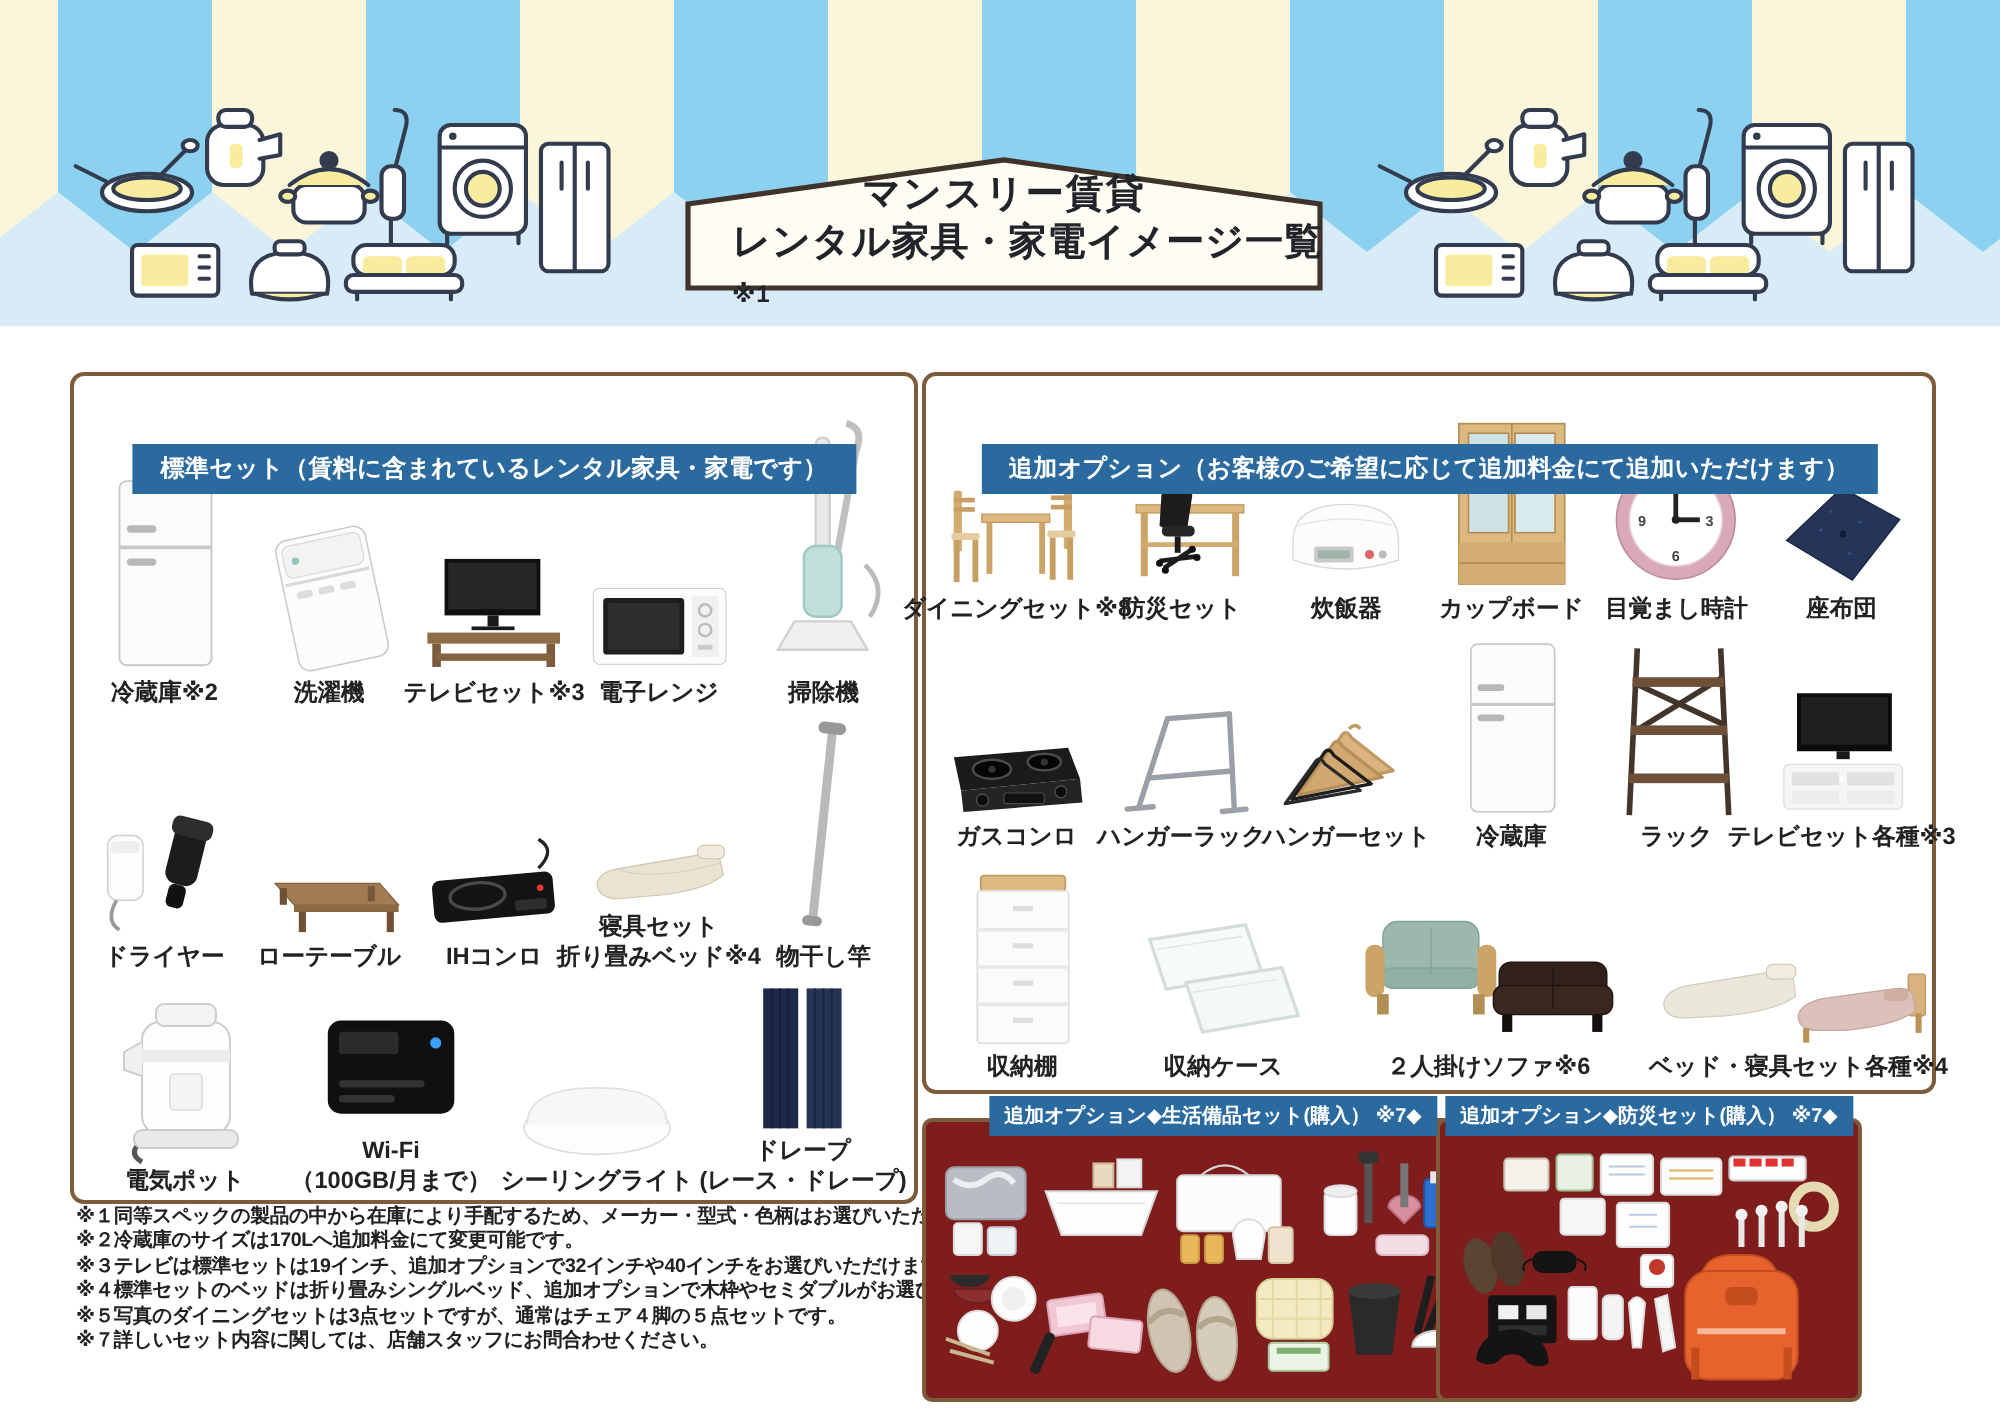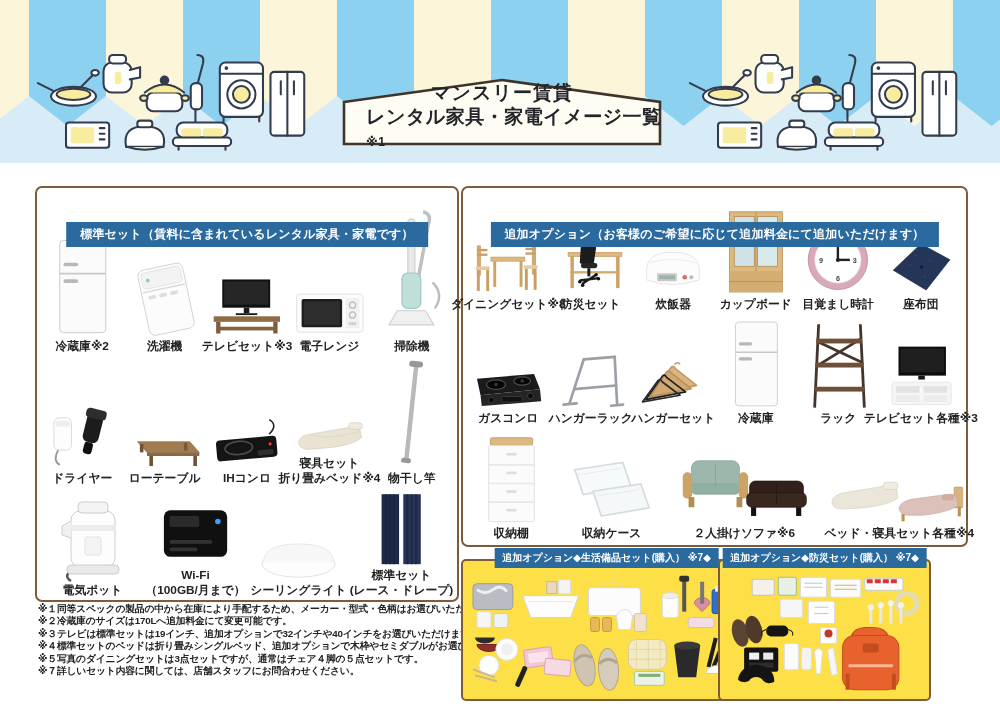--- a/index.html
+++ b/index.html
@@ -9,40 +9,40 @@
   .awning{position:absolute;left:0;top:0;width:1000px;height:163px;}
   .awning svg.stripes{position:absolute;inset:0;width:100%;height:100%;}
   .icon-cluster{position:absolute;top:44px;width:272px;height:112px;}
   .icon-cluster.left{left:36px;}
   .icon-cluster.right{left:688px;}
   .icon-cluster svg{width:100%;height:100%;}
   
   .plaque{position:absolute;left:341px;top:77px;width:322px;height:70px;z-index:5;}
   .plaque svg{position:absolute;inset:0;width:100%;height:100%;}
   .plaque-text{position:absolute;inset:0;display:flex;flex-direction:column;align-items:center;
-               justify-content:center;padding-top:9px;font-weight:bold;color:var(--title-text,#23242a);}
+               justify-content:space-between;padding-top:9px;font-weight:bold;color:var(--title-text,#23242a);}
   .plaque-line1{font-size:19px;line-height:1.25;letter-spacing:1px;}
   .plaque-line2{font-size:19px;line-height:1.25;letter-spacing:0.5px;margin-left:25px;}
   .plaque-note{font-size:12px;vertical-align:baseline;}
   
   .panel{position:absolute;border:2px solid var(--panel-border,#7d5c3c);border-radius:7px;background:#fff;}
   .panel.standard{left:35px;top:186px;width:420px;height:412px;}
   .panel.options{left:461px;top:186px;width:503px;height:357px;}
   .panel-header{position:absolute;top:-14px;left:50%;transform:translateX(-50%);
                 background:var(--header-bg,#2b6a9e);color:#fff;font-weight:bold;font-size:12px;
                 padding:4px 14px;white-space:nowrap;z-index:4;letter-spacing:0.2px;margin-top:48px;}
   .rows{position:absolute;inset:0;display:flex;flex-direction:column;padding:12px 4px 4px;}
   .row{display:flex;align-items:stretch;}
   .cell{flex:1;display:flex;flex-direction:column;align-items:center;
         min-width:0;padding:1px 2px;}
   .img{flex:1;width:100%;display:flex;align-items:flex-end;justify-content:center;min-height:0;}
   .img svg{max-width:94%;max-height:96%;}
   .lbl{font-weight:bold;font-size:11.8px;line-height:1.2;text-align:center;white-space:nowrap;}
   
-  .purchase-box{position:absolute;border:2px solid var(--panel-border,#7d5c3c);border-radius:5px;background:#fde047;}
+  .purchase-box{position:absolute;border:2px solid var(--panel-border,#7d5c3c);border-radius:5px;background:#7f1d1d;}
   .purchase-box.goods{left:461px;top:559px;width:287px;height:138px;}
   .purchase-box.emergency{left:718px;top:559px;width:209px;height:138px;}
   .purchase-header{position:absolute;top:-13px;left:50%;transform:translateX(-50%);
                    background:var(--header-bg,#2b6a9e);color:#fff;font-weight:bold;font-size:10px;
                    padding:3px 8px;white-space:nowrap;z-index:4;}
   .collage{position:absolute;left:4px;right:4px;top:12px;bottom:3px;}
   .collage svg{width:100%;height:100%;}
   
   .footnotes{position:absolute;left:38px;top:603px;width:422px;}
   .footnote{font-weight:bold;font-size:9.8px;line-height:12.4px;color:var(--footnote-text,#222);
@@ -349,21 +349,21 @@
           </div>
           <div class="cell">
             <div class="img">
               <svg viewBox="0 0 72 112">
                 <rect x="8" y="6" width="25" height="100" fill="#1e2947"></rect>
                 <rect x="39" y="6" width="25" height="100" fill="#263354"></rect>
                 <path d="M14 6 V106 M20 6 V106 M26 6 V106" stroke="#16203a" stroke-width="1.5"></path>
                 <path d="M45 6 V106 M51 6 V106 M57 6 V106" stroke="#1b2642" stroke-width="1.5"></path>
               </svg>
             </div>
-            <div class="lbl">標準セット</div>
+            <div class="lbl">ドレープ</div>
             <div class="lbl">(レース・ドレープ)</div>
           </div>
         </div>
       </div>
   </section>
 
   <section class="panel options">
     <div class="panel-header">追加オプション（お客様のご希望に応じて追加料金にて追加いただけます）</div>
     <div class="rows" id="options-rows">
         <div class="row" style="height: 116px;">

